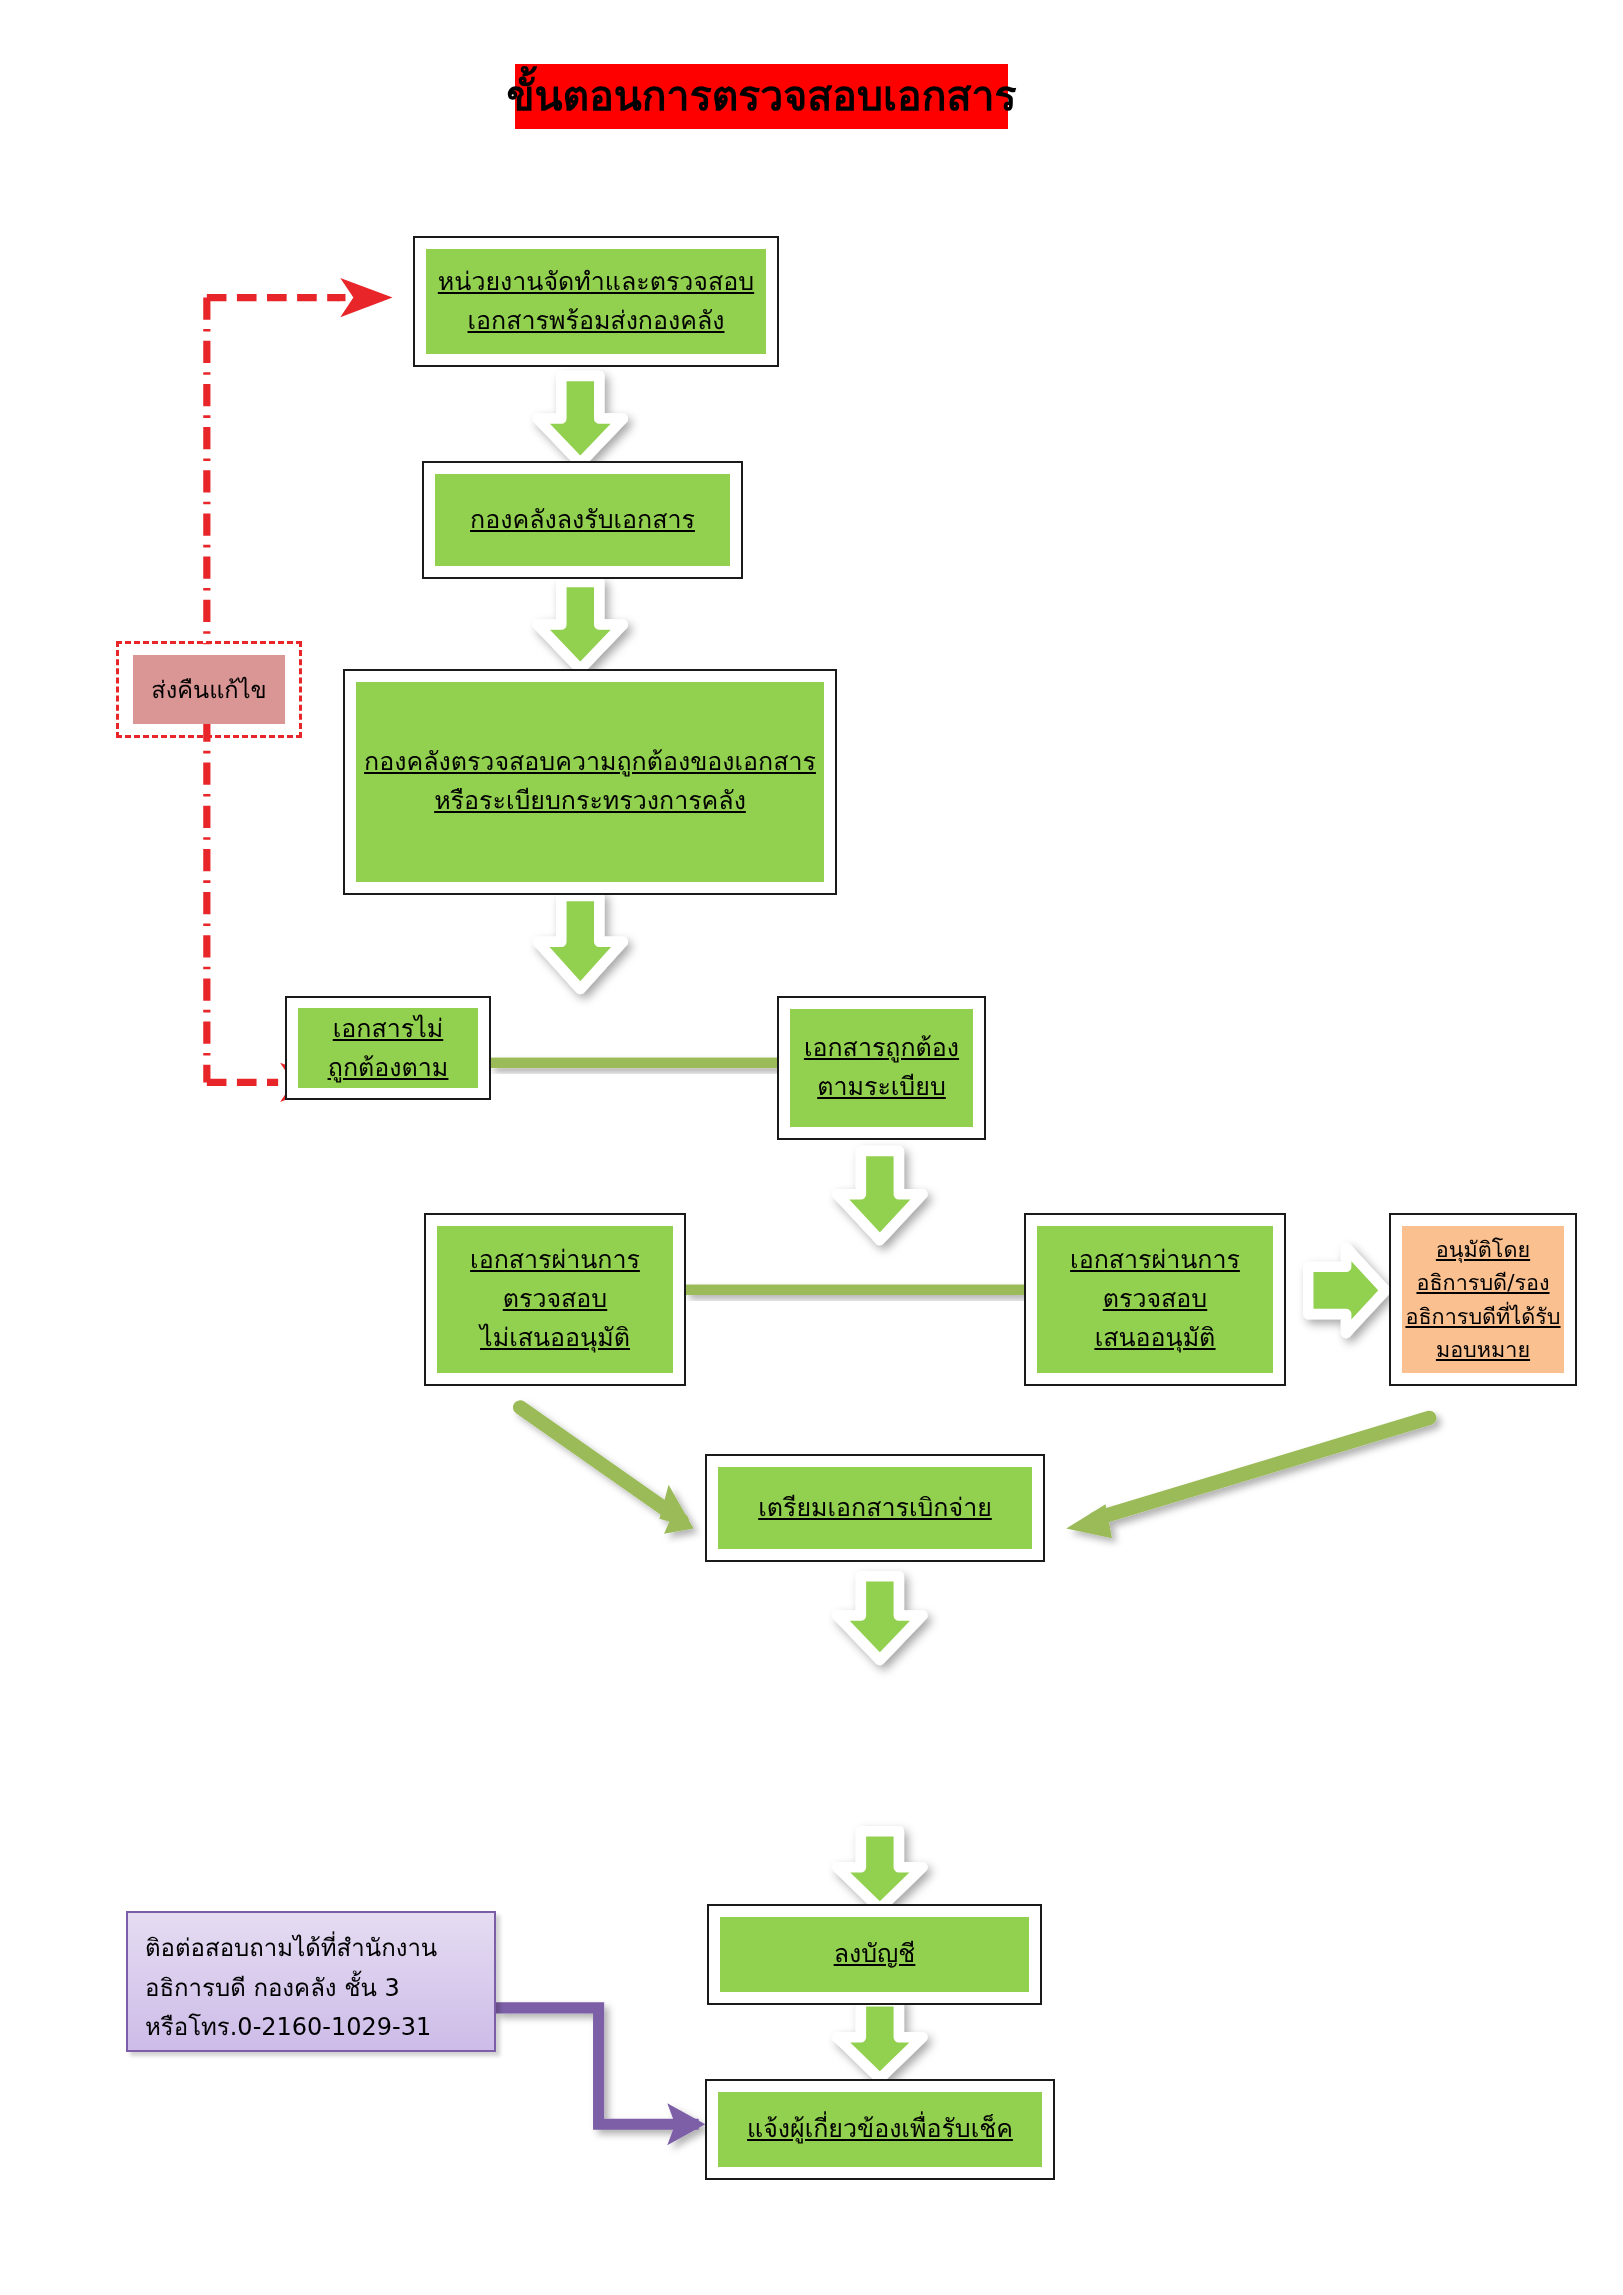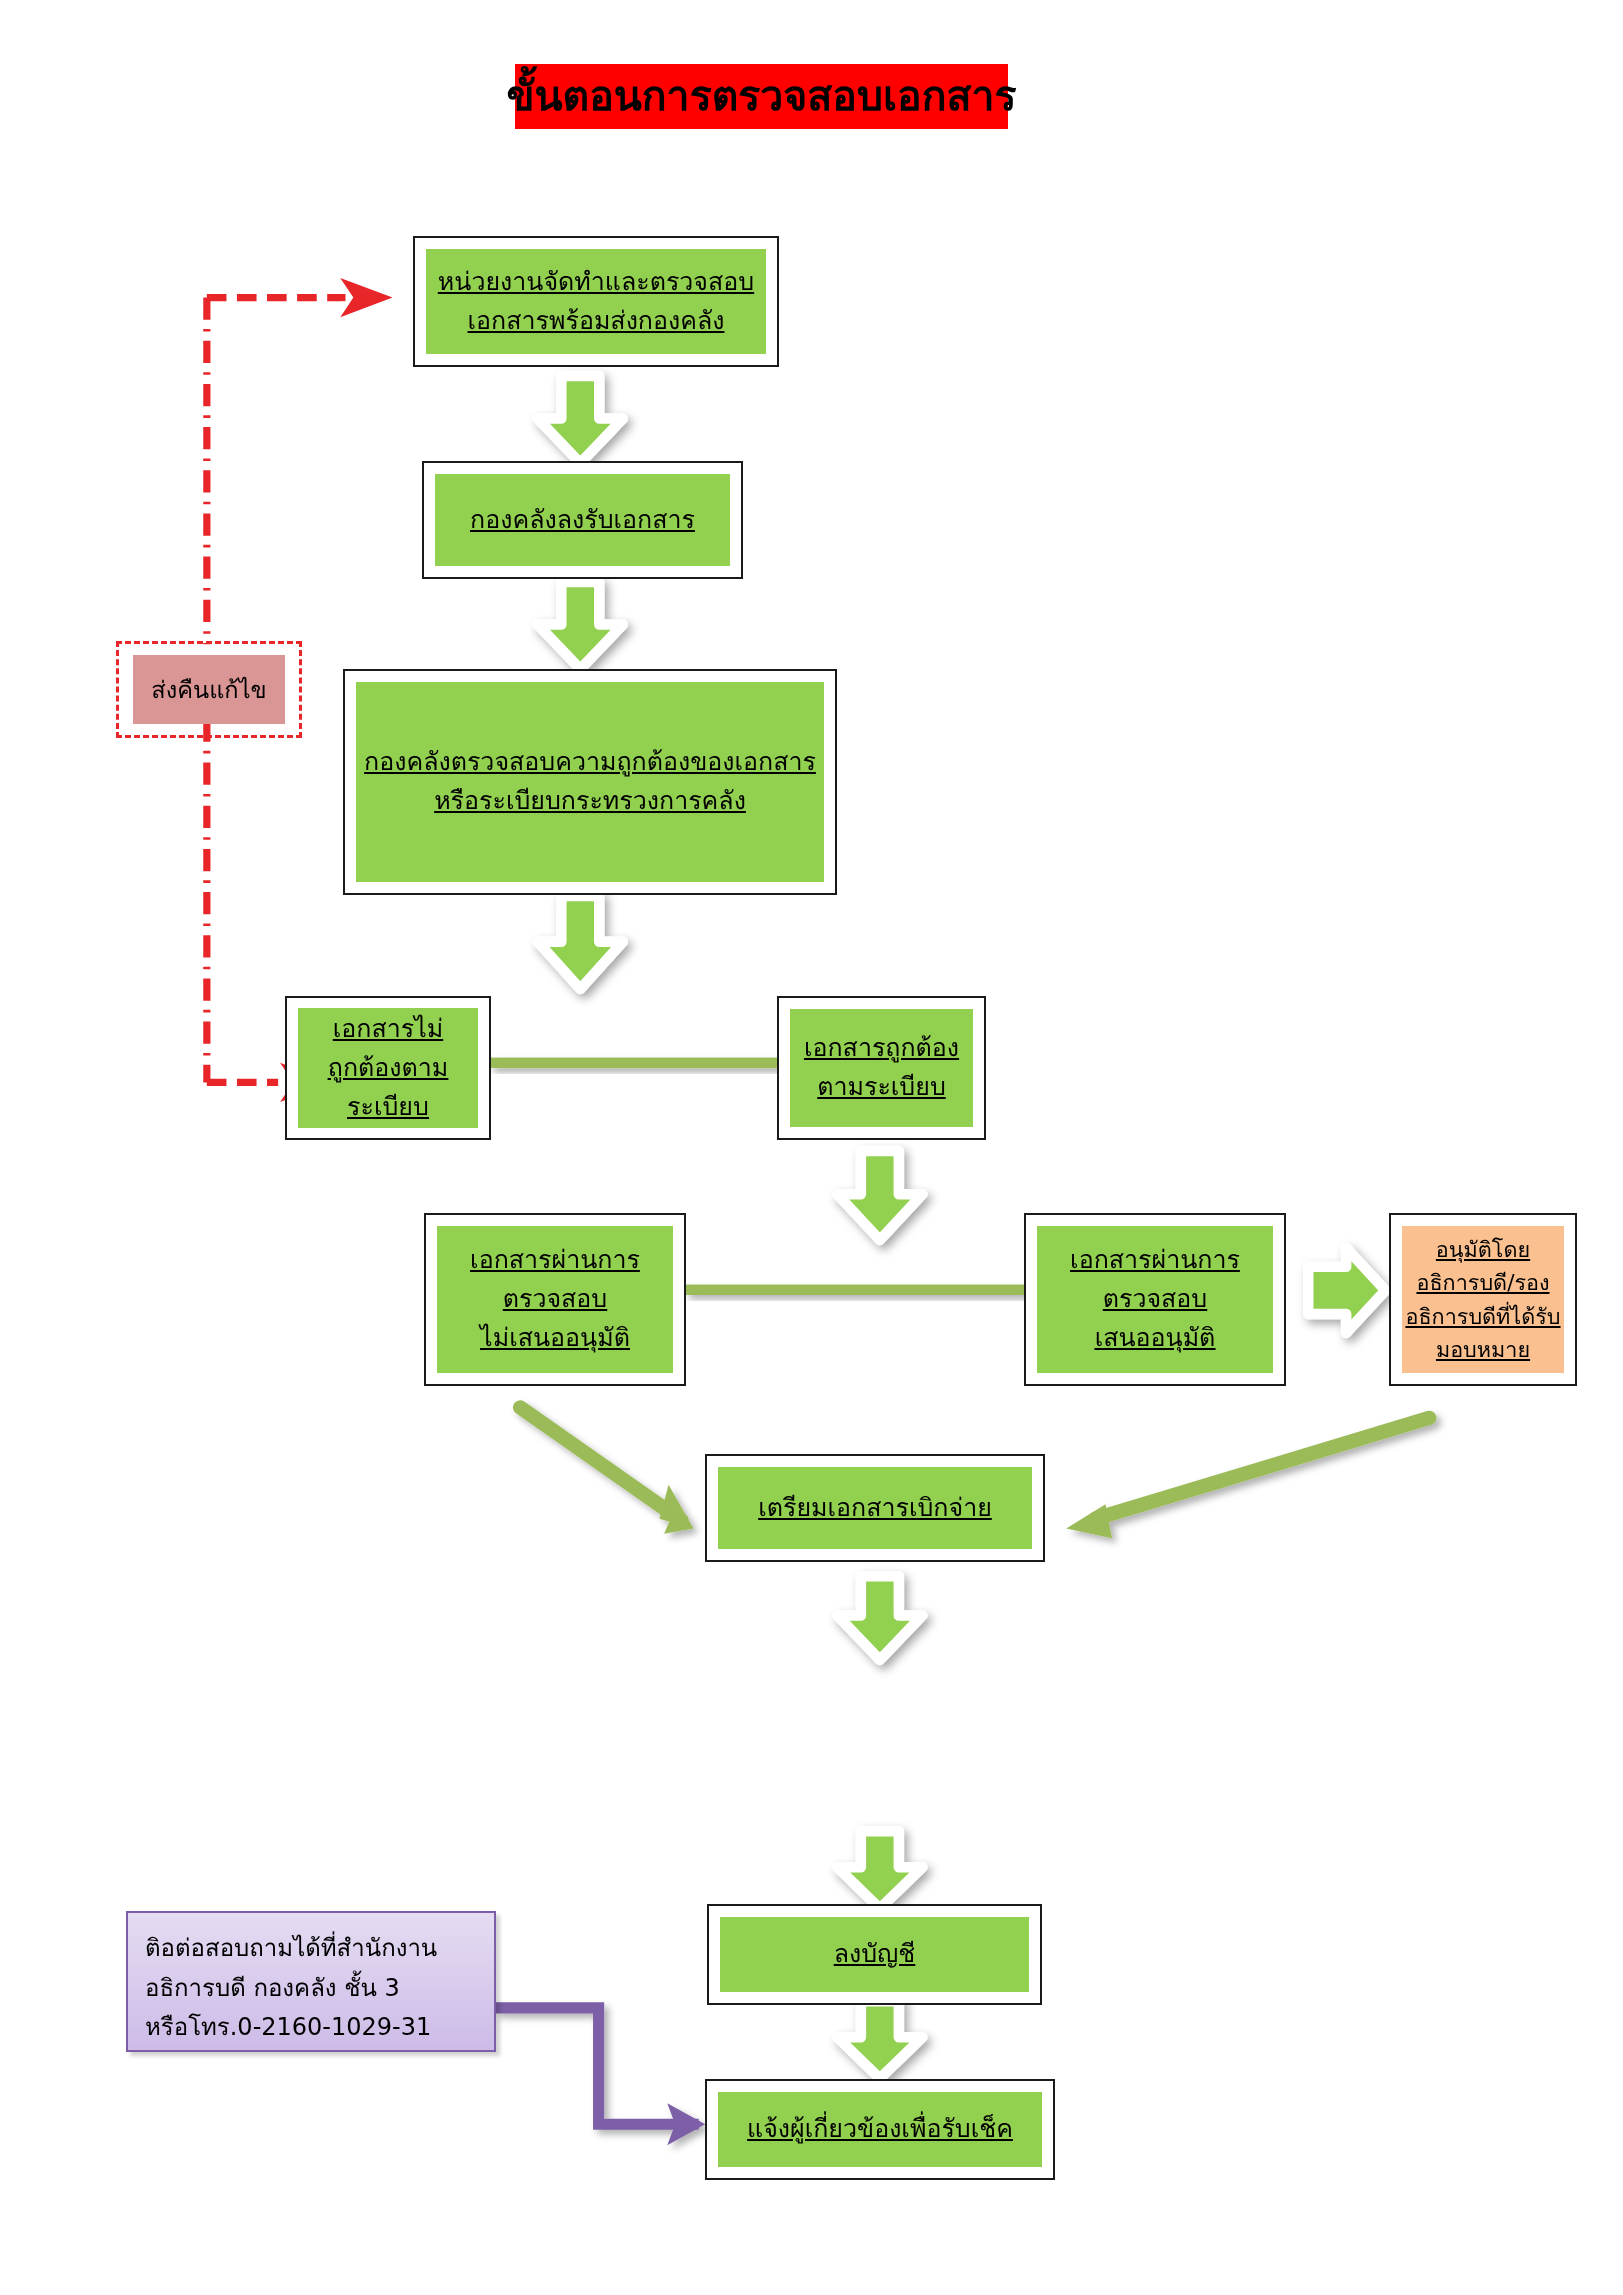--- a/index.html
+++ b/index.html
@@ -230,21 +230,21 @@
       <div class="ln">หรือระเบียบกระทรวงการคลัง</div>
     </div>
   </div>
 
   <div class="pink-wrap" style="left:116px; top:641px; width:186px; height:97px;">
     <div class="pink-fill">
       <div class="ln">ส่งคืนแก้ไข</div>
     </div>
   </div>
 
-  <div class="proc-box" style="left:285px; top:996px; width:206px; height:144px;">
+  <div class="proc-box" style="left:285px; top:996px; width:206px; height:104px;">
     <div class="proc-fill" style="justify-content:flex-start; padding-top:2.6px;">
       <div class="ln part-u"><span>เอกสารไม่</span></div>
       <div class="ln u">ถูกต้องตาม</div>
       <div class="ln u">ระเบียบ</div>
     </div>
   </div>
 
   <div class="proc-box" style="left:777px; top:996px; width:209px; height:144px;">
     <div class="proc-fill">
       <div class="ln">เอกสารถูกต้อง</div>

